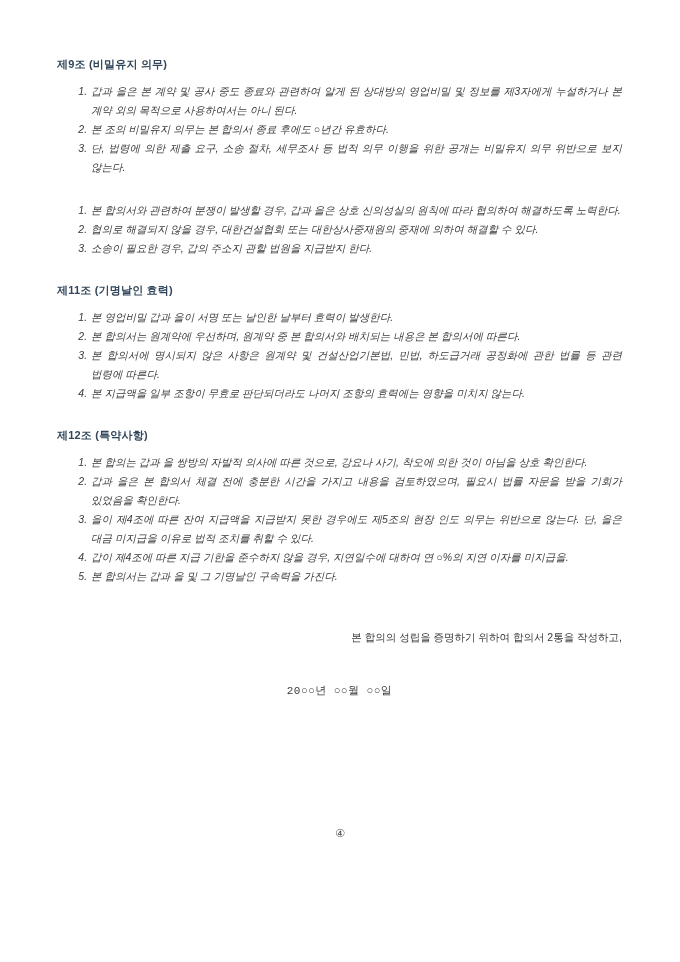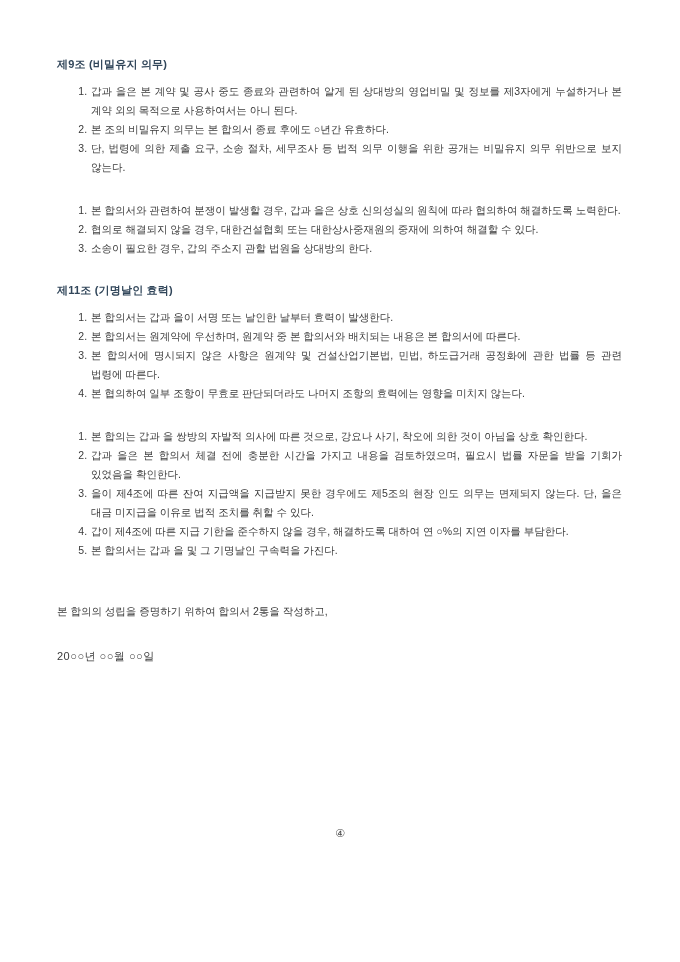--- a/index.html
+++ b/index.html
@@ -37,40 +37,42 @@
     margin: 0;
     padding: 0 0 0 33px;
     font-size: 10.5px;
     line-height: 19px;
   }
   ol.article-items li {
     text-align: justify;
     word-break: keep-all;
     padding-left: 1px;
     color: #3a3a3a;
+    font-style: italic;
   }
   ol.article-items li::marker {
     color: #3a3a3a;
   }
   .closing {
     margin-top: 42px;
-    text-align: left;
+    text-align: right;
     font-size: 10.5px;
     line-height: 19px;
     color: #3a3a3a;
   }
   .closing p {
     margin: 0;
   }
   .doc-date {
-    margin-top: 28px;
-    text-align: left;
+    margin-top: 36px;
+    text-align: center;
     font-size: 11px;
     letter-spacing: 0.5px;
     color: #3a3a3a;
+    font-family: Liberation Mono, monospace;
   }
   .page-number {
     position: absolute;
     left: 0;
     right: 0;
     bottom: 18px;
     text-align: center;
     font-size: 11px;
     color: #4a4a4a;
   }
@@ -86,40 +88,41 @@
       <li>갑과 을은 본 계약 및 공사 중도 종료와 관련하여 알게 된 상대방의 영업비밀 및 정보를 제3자에게 누설하거나 본 계약 외의 목적으로 사용하여서는 아니 된다.</li>
       <li>본 조의 비밀유지 의무는 본 합의서 종료 후에도 ○년간 유효하다.</li>
       <li>단, 법령에 의한 제출 요구, 소송 절차, 세무조사 등 법적 의무 이행을 위한 공개는 비밀유지 의무 위반으로 보지 않는다.</li>
     </ol>
   </section>
 
   <section class="article">
     <ol class="article-items">
       <li>본 합의서와 관련하여 분쟁이 발생할 경우, 갑과 을은 상호 신의성실의 원칙에 따라 협의하여 해결하도록 노력한다.</li>
       <li>협의로 해결되지 않을 경우, 대한건설협회 또는 대한상사중재원의 중재에 의하여 해결할 수 있다.</li>
-      <li>소송이 필요한 경우, 갑의 주소지 관할 법원을 상대방의 한다.</li>
+      <li>소송이 필요한 경우, 갑의 주소지 관할 법원을 지급받지 한다.</li>
     </ol>
   </section>
 
   <section class="article">
     <h2 class="article-title">제11조 (기명날인 효력)</h2>
     <ol class="article-items">
-      <li>본 합의서는 갑과 을이 서명 또는 날인한 날부터 효력이 발생한다.</li>
+      <li>본 영업비밀 갑과 을이 서명 또는 날인한 날부터 효력이 발생한다.</li>
       <li>본 합의서는 원계약에 우선하며, 원계약 중 본 합의서와 배치되는 내용은 본 합의서에 따른다.</li>
       <li>본 합의서에 명시되지 않은 사항은 원계약 및 건설산업기본법, 민법, 하도급거래 공정화에 관한 법률 등 관련 법령에 따른다.</li>
-      <li>본 협의하여 일부 조항이 무효로 판단되더라도 나머지 조항의 효력에는 영향을 미치지 않는다.</li>
+      <li>본 지급액을 일부 조항이 무효로 판단되더라도 나머지 조항의 효력에는 영향을 미치지 않는다.</li>
     </ol>
   </section>
 
   <section class="article">
+    <h2 class="article-title">제12조 (특약사항)</h2>
     <ol class="article-items">
       <li>본 합의는 갑과 을 쌍방의 자발적 의사에 따른 것으로, 강요나 사기, 착오에 의한 것이 아님을 상호 확인한다.</li>
       <li>갑과 을은 본 합의서 체결 전에 충분한 시간을 가지고 내용을 검토하였으며, 필요시 법률 자문을 받을 기회가 있었음을 확인한다.</li>
-      <li>을이 제4조에 따른 잔여 지급액을 지급받지 못한 경우에도 제5조의 현장 인도 의무는 면제되지 않는다. 단, 을은 대금 미지급을 이유로 법적 조치를 취할 수 있다.</li>
-      <li>갑이 제4조에 따른 지급 기한을 준수하지 않을 경우, 해결하도록 대하여 연 ○%의 지연 이자를 부담한다.</li>
+      <li>을이 제4조에 따른 잔여 지급액을 지급받지 못한 경우에도 제5조의 현장 인도 의무는 위반으로 않는다. 단, 을은 대금 미지급을 이유로 법적 조치를 취할 수 있다.</li>
+      <li>갑이 제4조에 따른 지급 기한을 준수하지 않을 경우, 지연일수에 대하여 연 ○%의 지연 이자를 미지급을.</li>
       <li>본 합의서는 갑과 을 및 그 기명날인 구속력을 가진다.</li>
     </ol>
   </section>
 
   <div class="closing">
     <p>본 합의의 성립을 증명하기 위하여 합의서 2통을 작성하고,</p>
   </div>
 
   <div class="doc-date">20○○년 ○○월 ○○일</div>
 

